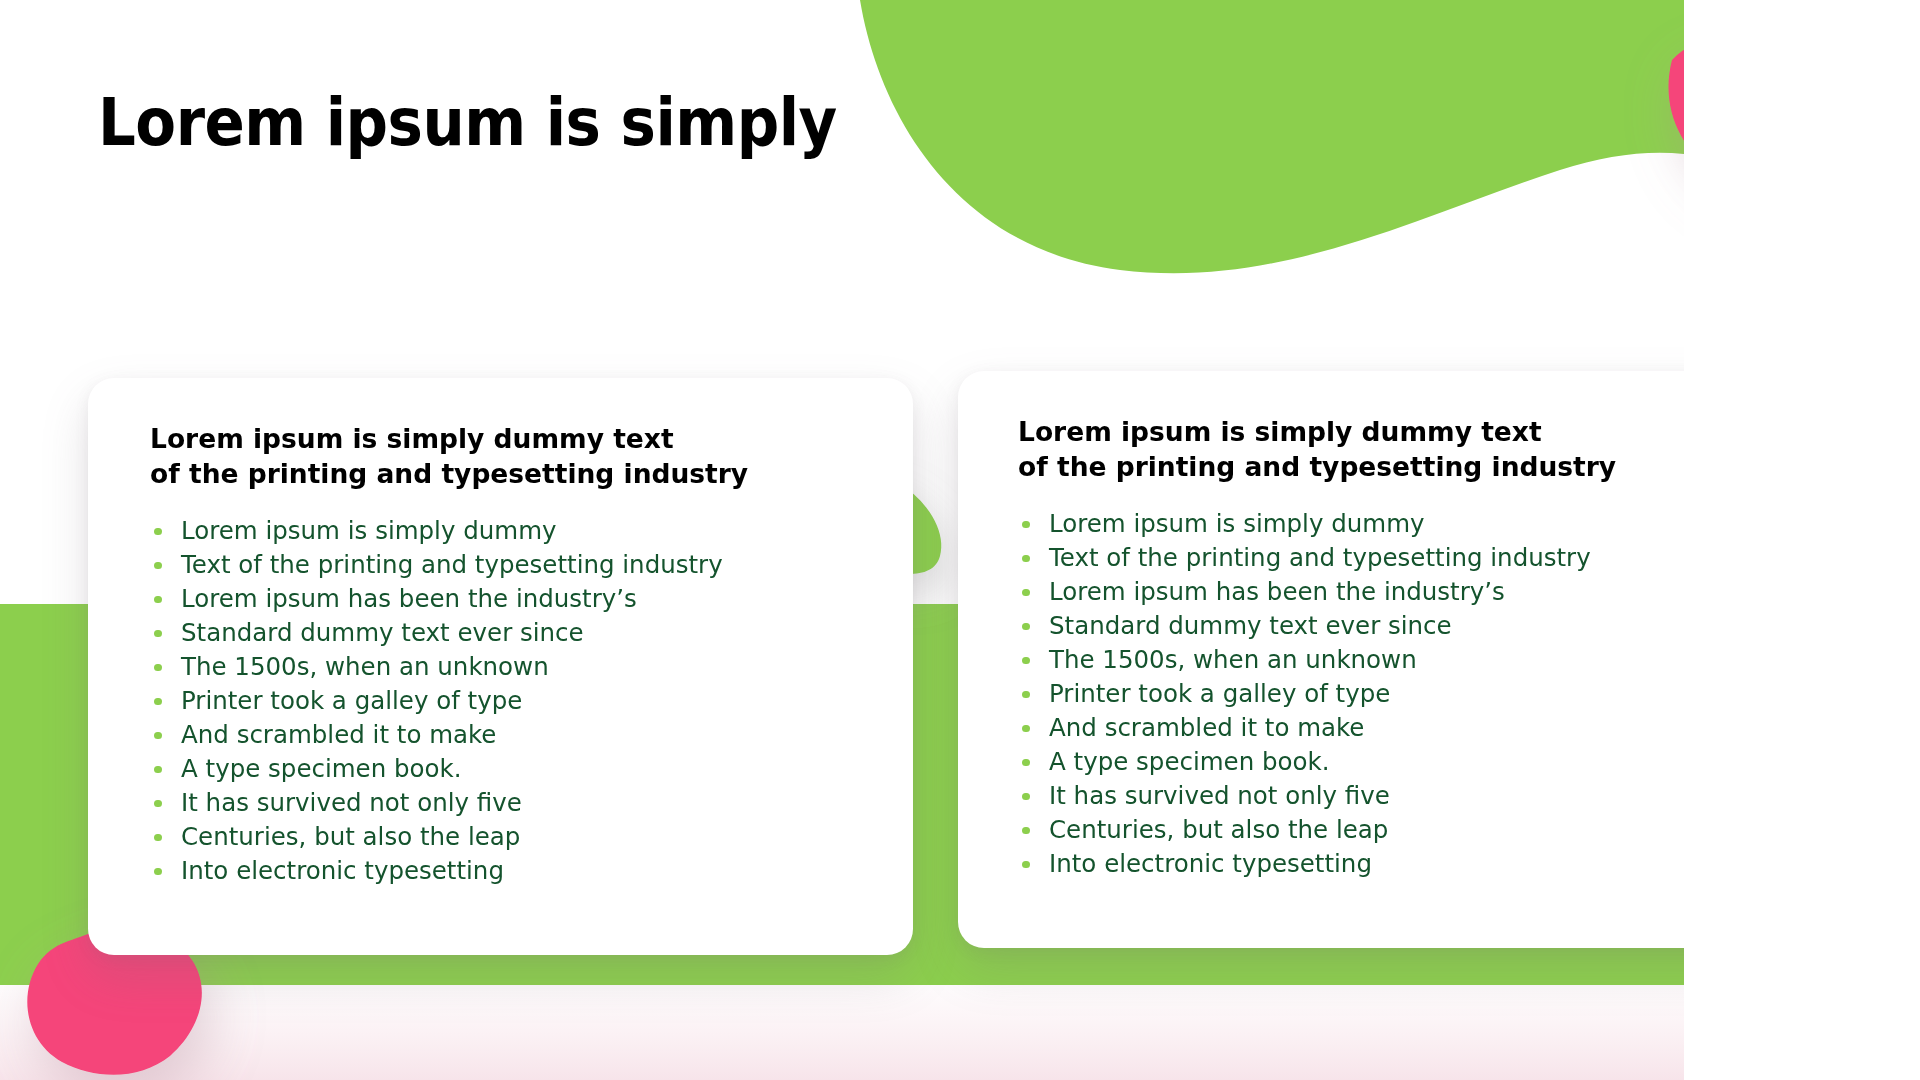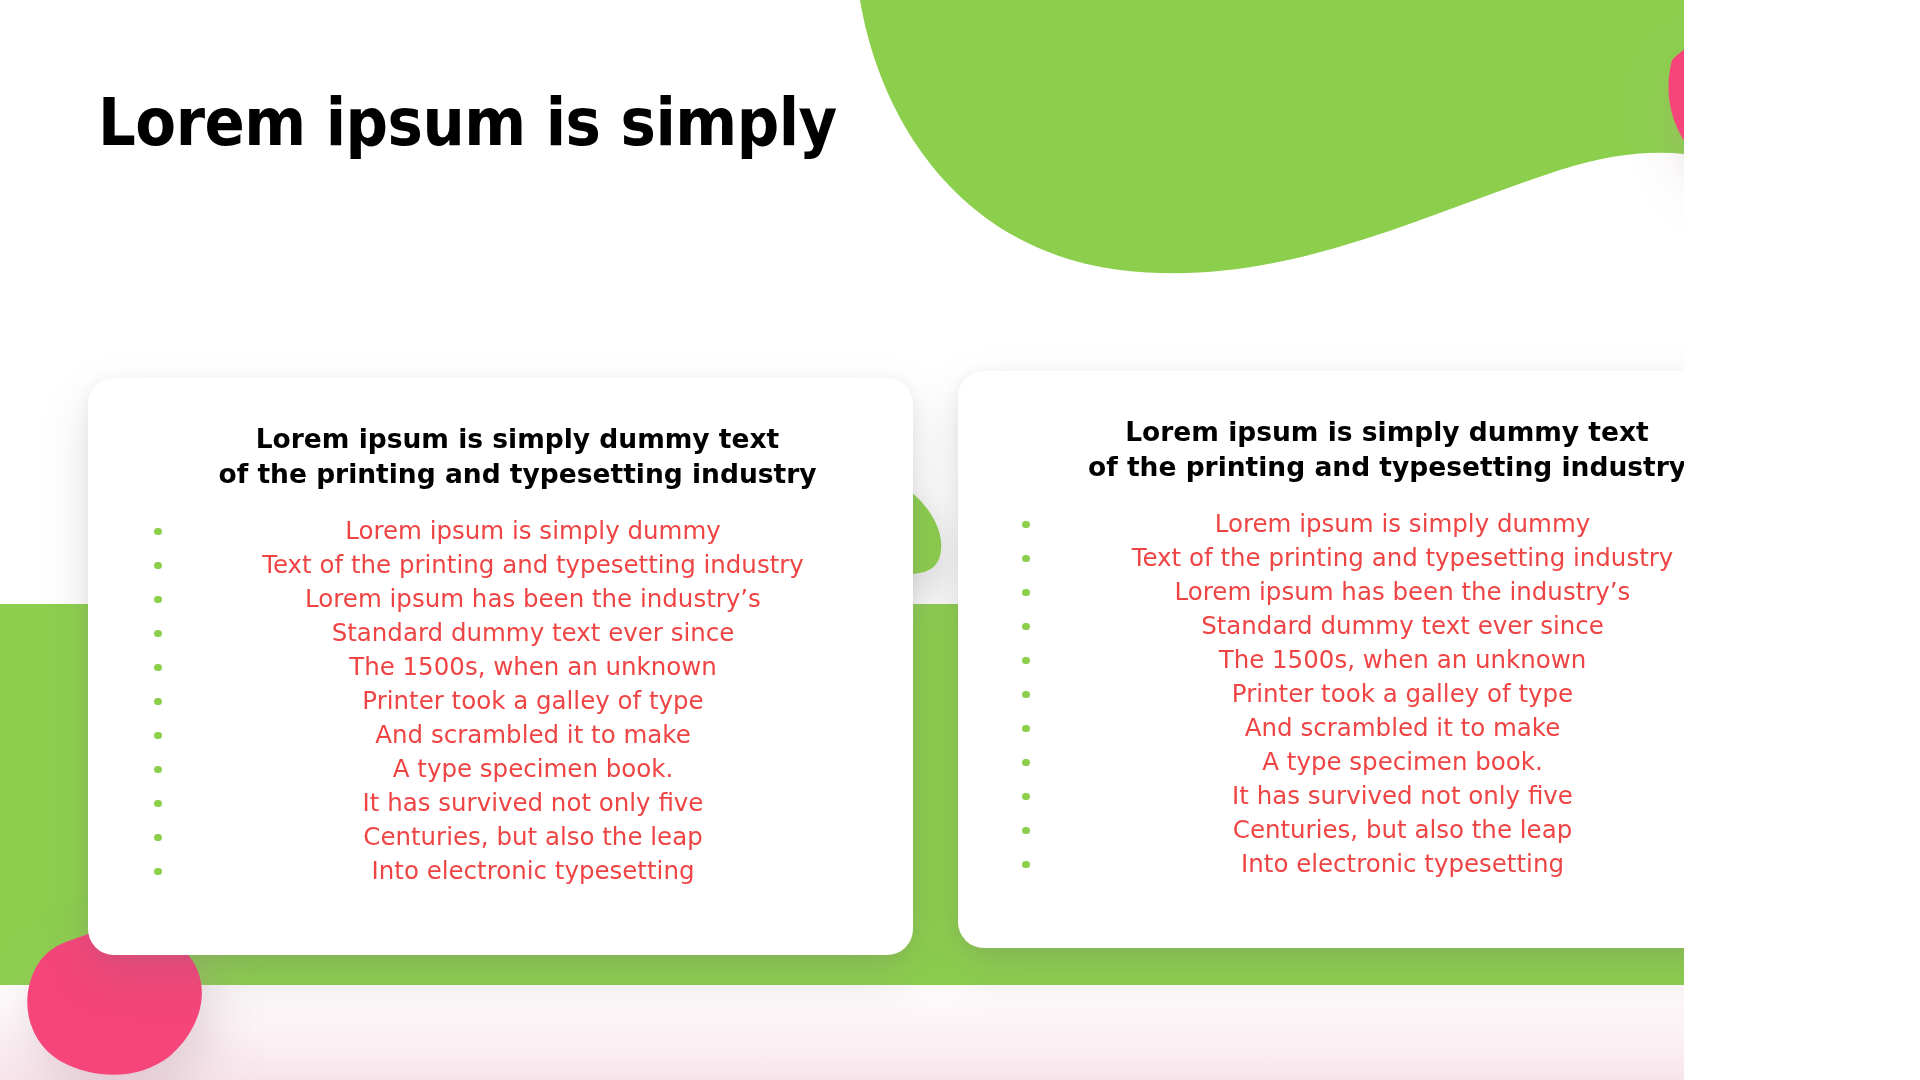--- a/index.html
+++ b/index.html
@@ -80,21 +80,20 @@
     top: 371px;
     width: 826px;
     height: 577px;
   }
 
   .card-inner {
     position: absolute;
     left: 62px;
     top: 44px;
     right: 28px;
-    text-align: center;
   }
 
   .card-heading {
     font-size: 26.5px;
     font-weight: 700;
     line-height: 1.32;
     color: #000000;
     margin: 0 0 22px 0;
   }
   .card-heading .hl {
@@ -104,21 +103,21 @@
   .bullet-list {
     list-style: none;
     margin: 0;
     padding: 0;
   }
   .bullet-list li {
     position: relative;
     padding-left: 31px;
     font-size: 24.5px;
     line-height: 34px;
-    color: #ef4444;
+    color: #14532d;
     white-space: nowrap;
   }
   .bullet-dot {
     position: absolute;
     left: 4px;
     top: 14px;
     width: 7.5px;
     height: 7.5px;
     border-radius: 50%;
     background: #8CCF4D;

